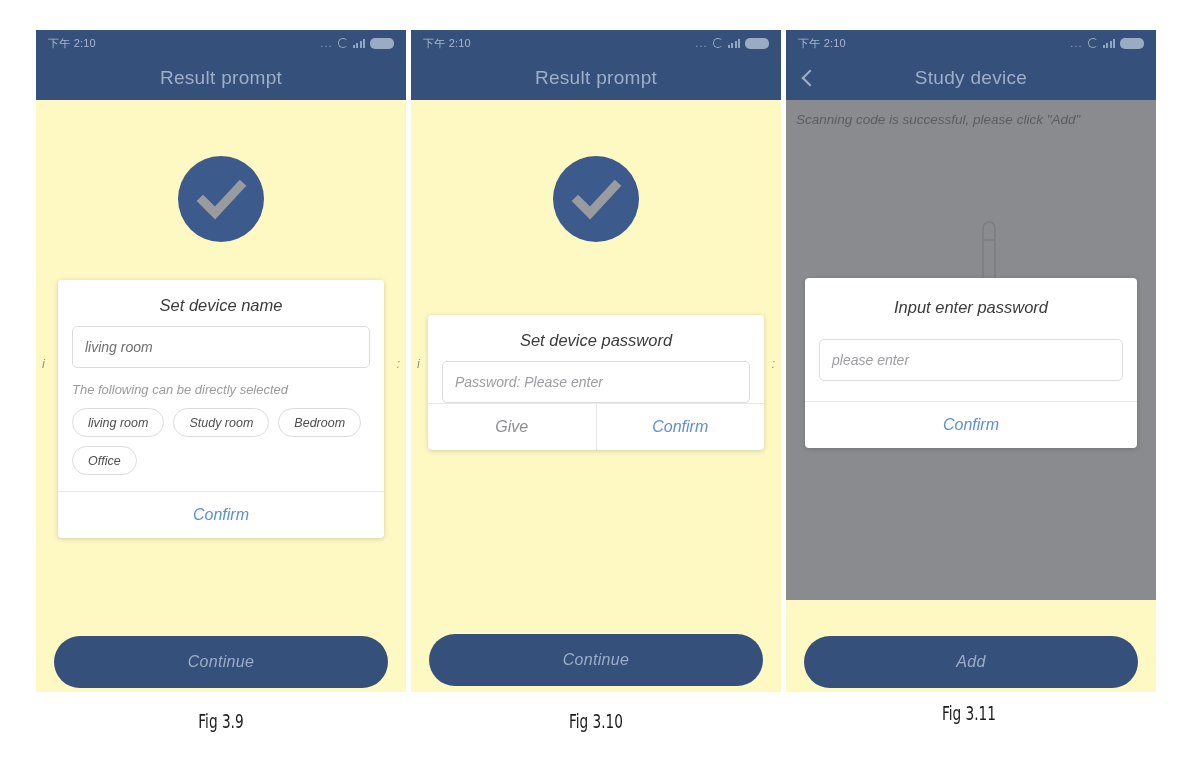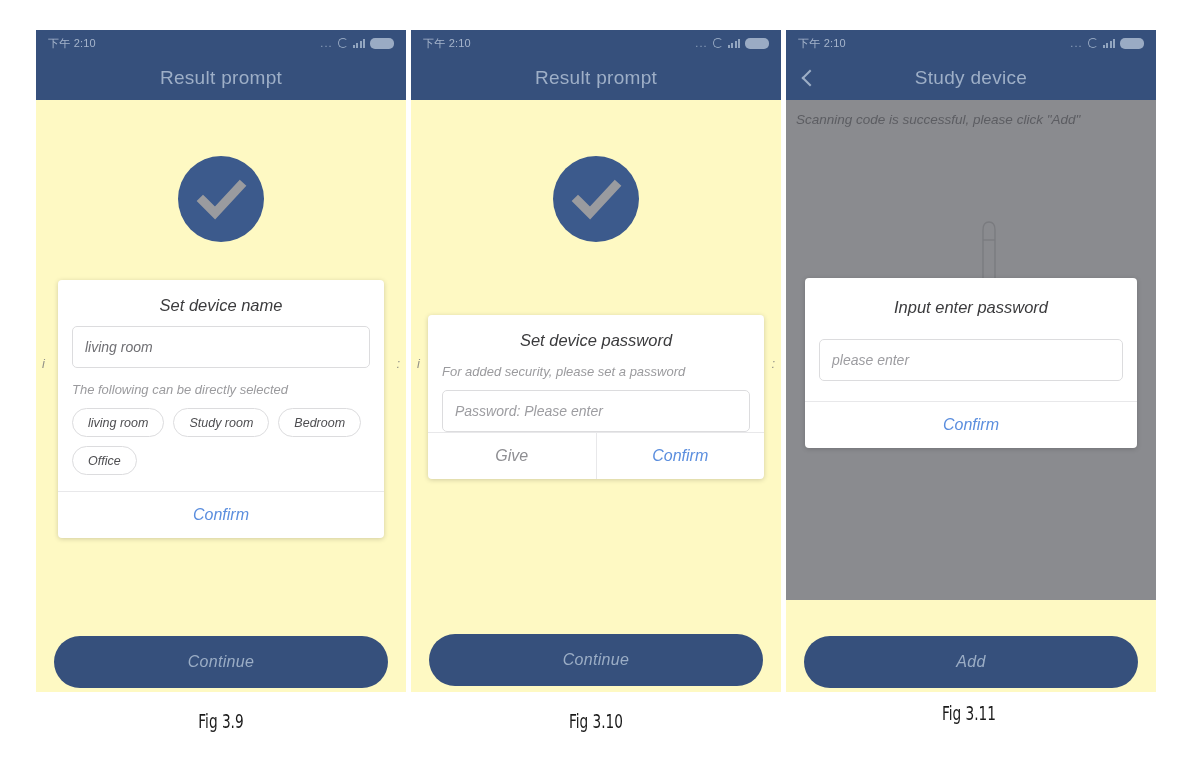--- a/index.html
+++ b/index.html
@@ -344,21 +344,20 @@
         <svg width="86" height="86" viewBox="0 0 86 86" aria-hidden="true">
           <path d="M25 45 L37 57 L62 30" fill="none" stroke="#9a9b9f" stroke-width="9" stroke-linecap="square" stroke-linejoin="miter"></path>
         </svg>
       </div>
 
       <span class="ghost" style="left:6px; top:256px;">i</span>
       <span class="ghost" style="right:6px; top:256px;">:</span>
 
       <div class="dialog" style="left:17px; top:215px; width:336px;">
         <div class="dlg-title">Set device password</div>
-        <div class="dlg-sub">For added security, please set a password</div>
         <div class="dlg-field ph">Password: Please enter</div>
         <div class="dlg-divider"></div>
         <div class="dlg-actions-2">
           <div class="act-skip">Give</div>
           <div class="act-confirm">Confirm</div>
         </div>
       </div>
 
       <div class="cta" style="top:534px;">Continue</div>
     </div>

